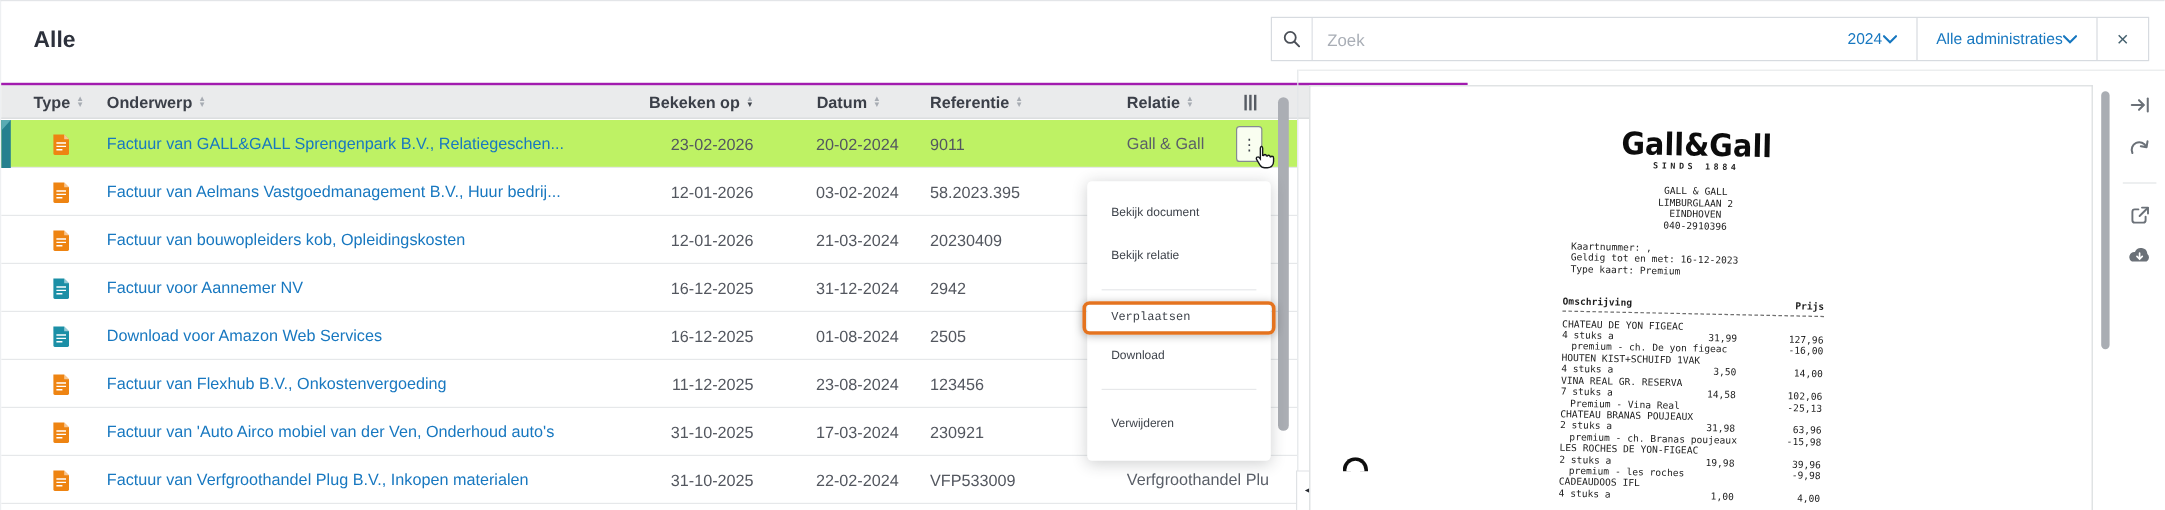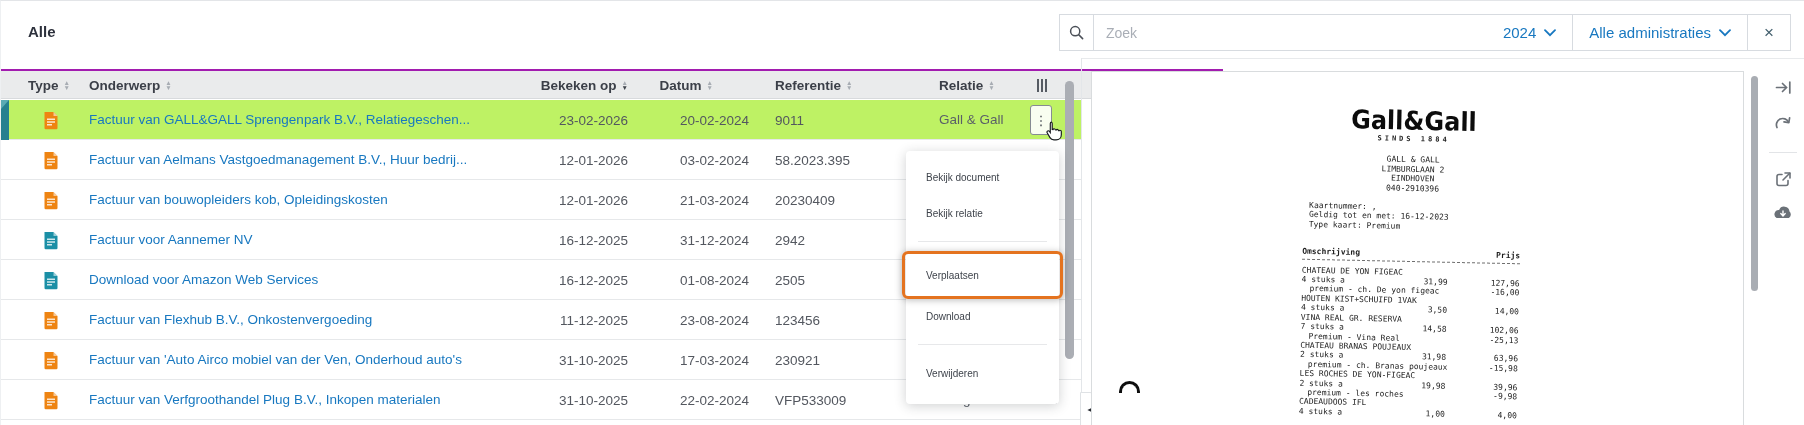--- a/index.html
+++ b/index.html
@@ -2,21 +2,21 @@
 <html><head>
 <meta charset="utf-8">
 <style>
   * { margin:0; padding:0; box-sizing:border-box; }
   html,body { width:1804px; height:425px; overflow:hidden; background:#fff;
               font-family:"Liberation Sans", sans-serif; }
   .app { position:relative; width:1804px; height:425px; background:#fff;
          border-top:1px solid #e3e5e8; border-left:1px solid #eef0f2; }
 
   
-  .panel-title { position:absolute; left:27px; top:22px; font-size:15px; font-weight:bold; color:#2d313c; }
+  .panel-title { position:absolute; left:27px; top:22px; font-size:19px; font-weight:bold; color:#2d313c; }
   .thead { position:absolute; left:0; top:68px; width:1222px; height:30px; background:#eaebec;
            border-top:2px solid #a21caf; border-bottom:1px solid #d8dadd; font-size:13.5px;
            font-weight:bold; color:#3b3f48; }
   .th { position:absolute; top:0; height:28px; display:flex; align-items:center; gap:5px; cursor:pointer; }
   .sort { display:inline-flex; flex-direction:column; line-height:5px; font-size:6.5px; color:#a7acb3; }
   .sort i { font-style:normal; }
   .sort .on { color:#3f444c; }
   .cols-icon { position:absolute; left:1036px; top:8px; display:flex; gap:2px; }
   .cols-icon b { width:2px; height:13px; background:#565b63; display:block; }
 
@@ -42,21 +42,21 @@
               border:1px solid #dfe2e5; border-radius:0 16px 16px 0; display:flex; align-items:center;
               justify-content:center; font-size:7px; color:#24282e; letter-spacing:0; cursor:col-resize; }
 
   
   .searchbar { position:absolute; left:1058px; top:13px; width:732px; height:37px; background:#fff;
                border:1px solid #d7dbe0; display:flex; align-items:stretch; }
   .s-icon { width:34px; display:flex; align-items:center; justify-content:center; border-right:1px solid #d7dbe0; }
   .searchbar input { flex:1; border:none; outline:none; font-size:14px; color:#3b3f48; padding:0 12px;
                      font-family:"Liberation Sans", sans-serif; }
   .searchbar input::placeholder { color:#a9aeb6; }
-  .s-dd { display:flex; align-items:center; gap:8px; padding:0 16px; color:#1878c0; font-size:15px; cursor:pointer; }
+  .s-dd { display:flex; align-items:center; padding:0 16px; color:#1878c0; font-size:13px; cursor:pointer; }
   .s-vdiv { width:1px; background:#d7dbe0; margin:0; }
   .s-close { width:42px; display:flex; align-items:center; justify-content:center; font-size:17px;
              color:#44606e; cursor:pointer; }
 
   
   .preview-strip-line { position:absolute; left:1081px; top:57px; width:723px; height:1px; background:#e8eaec; }
   .page { position:absolute; left:1090px; top:70px; width:653px; height:355px; background:#fff;
           border:1px solid #d9dcde; border-bottom:none; overflow:hidden; }
   .receipt { position:absolute; left:210px; top:35px; width:218px; font-family:"DejaVu Sans Mono", monospace;
              font-size:8px; line-height:9.4px; color:#1c1c1c; transform:rotate(1.2deg); }
@@ -80,21 +80,21 @@
 
   
   .tool { position:absolute; left:1770px; width:24px; height:24px; display:flex; align-items:center;
           justify-content:center; cursor:pointer; }
   .tool-div { position:absolute; left:1768px; top:151px; width:28px; height:1px; background:#e2e4e7; }
 
   
   .menu { position:absolute; left:905px; top:150px; width:153px; background:#fff; border-radius:4px;
           box-shadow:0 2px 12px rgba(40,44,52,.22); padding:8px 0 13px; z-index:20; }
   .mi { height:36px; display:flex; align-items:center; padding:0 20px; font-size:10px; color:#3e434b; cursor:pointer; }
-  .mi.hl { height:46px; position:relative; }
+  .mi.hl { height:26px; position:relative;font-family:Liberation Mono, monospace; }
   .mi.hl:after { content:""; position:absolute; left:-4px; right:-4px; top:-1px; bottom:-1px;
                  border:3px solid #e4731f; border-radius:6px; box-shadow:0 1px 7px rgba(0,0,0,.28); pointer-events:none; }
   .mdiv { height:1px; background:#e7e8ea; margin:10px 12px; }
 
   .cursor { position:absolute; left:1040px; top:118px; z-index:30; pointer-events:none; }
 </style>
 </head>
 <body>
 
 <div class="app">
@@ -116,21 +116,21 @@
           <i>▼</i>
         </span>
     </div>
     <div class="th" style="left:459px; width:168px; justify-content:flex-end">
       <span>Bekeken op</span>
       <span class="sort">
           <i>▲</i>
           <i class="on">▼</i>
         </span>
     </div>
-    <div class="th" style="left:612px; width:100px; justify-content:flex-end">
+    <div class="th" style="left:633px; width:100px; justify-content:flex-end">
       <span>Datum</span>
       <span class="sort">
           <i>▲</i>
           <i>▼</i>
         </span>
     </div>
     <div class="th" style="left:774px">
       <span>Referentie</span>
       <span class="sort">
           <i>▲</i>

